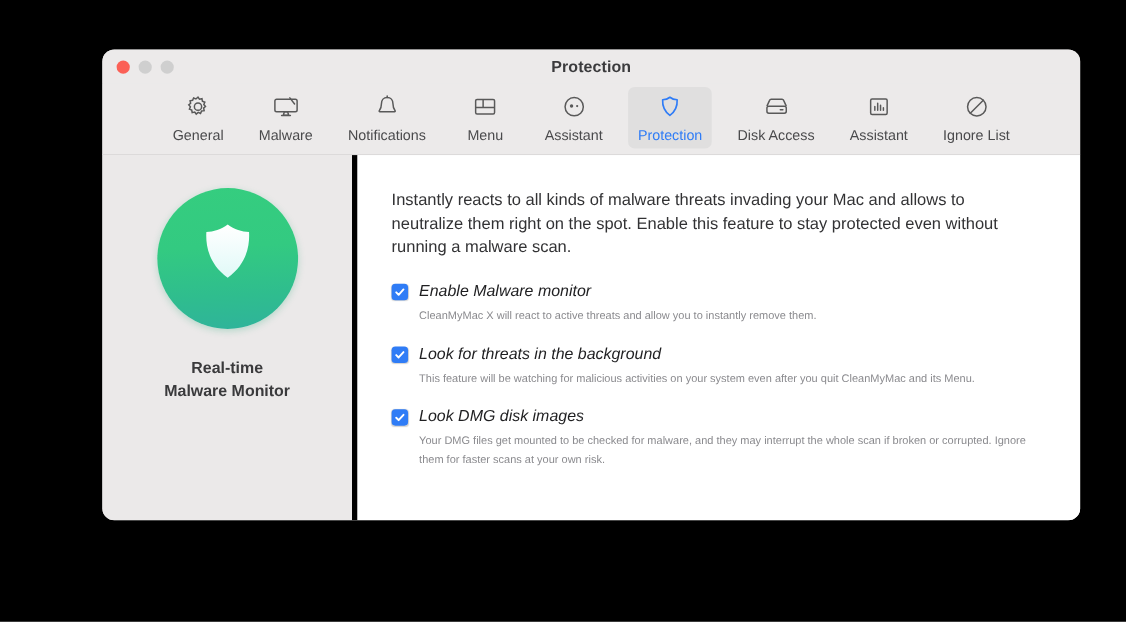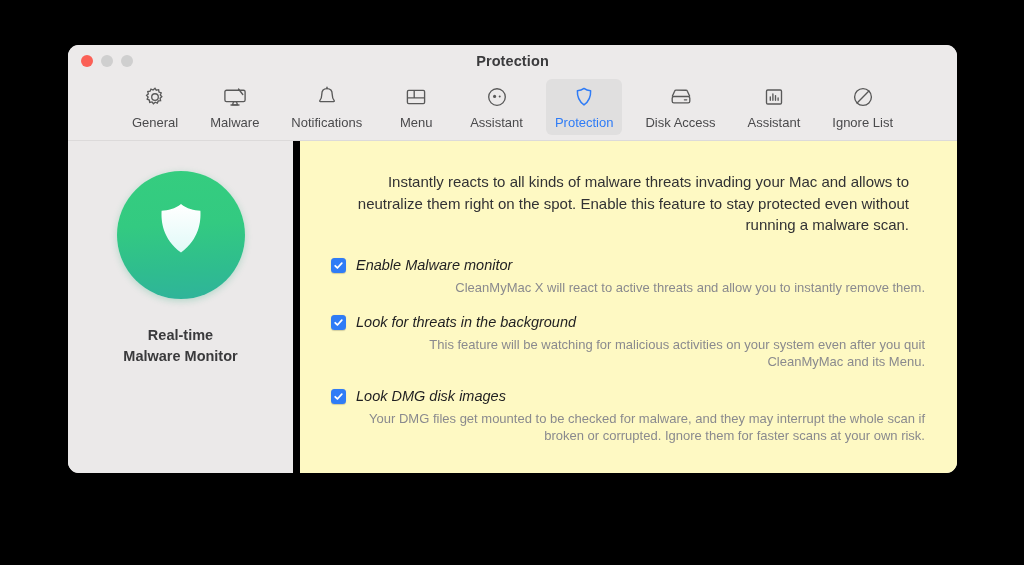--- a/index.html
+++ b/index.html
@@ -2,21 +2,21 @@
 <html><head>
 <meta charset="utf-8">
 <style>
   * { margin:0; padding:0; box-sizing:border-box; }
   html, body {
     width:1024px; height:565px;
     background:#000;
     font-family:"Liberation Sans", sans-serif;
     overflow:hidden;
   }
-  #root { position:relative; width:828px; height:565px; }
+  #root { position:relative; width:828px; height:565px;margin-left:25px; }
 
   
   .window {
     position:absolute; left:68px; top:45px;
     width:889px; height:428px;
     background:#eceaea;
     border-radius:11px;
     box-shadow:0 7px 26px rgba(0,0,0,.55);
     overflow:hidden;
     display:flex; flex-direction:column;
@@ -66,43 +66,42 @@
   }
   .tab.selected .tlabel { color:#2f7cf6; }
   .tab svg { display:block; }
 
   
   .body { flex:1 1 auto; display:flex; min-height:0; }
 
   .sidebar {
     width:232px; flex:0 0 232px;
     background:#ebe9e9;
-    border-right:7px solid #000000;
+    border-right:5px solid #000000;
     display:flex; flex-direction:column; align-items:center;
     padding-top:30px;
   }
   .shield-badge {
     width:128px; height:128px; border-radius:50%;
     background:linear-gradient(177deg,#35cd7f 0%,#33ca81 42%,#2fbd8e 75%,#2fb39b 100%);
     display:flex; align-items:center; justify-content:center;
     box-shadow:0 2px 7px rgba(40,170,120,.28);
   }
   .sidebar-caption {
     margin-top:26px;
     text-align:center;
     font-size:14.5px; font-weight:bold; color:#3a3a3c;
     line-height:21px;
   }
 
   .content {
     flex:1 1 auto;
-    background:#fef9c3;
+    background:#ffffff;
     padding:30px 32px 0 31px;
     overflow:hidden;
-    text-align:right;
   }
   .intro {
     font-size:15px; color:#323234; line-height:21.5px;
     max-width:578px;
     margin-bottom:20px;
   }
 
   .option { margin-bottom:17px; }
   .opt-head { display:flex; align-items:flex-start; gap:10px; }
   .checkbox {
@@ -110,21 +109,21 @@
     border-radius:3.5px;
     background:#2f7cf6;
     margin-top:2px;
     display:flex; align-items:center; justify-content:center;
     box-shadow:0 .5px 1px rgba(0,0,0,.18);
   }
   .checkbox svg { display:block; }
   .opt-title { font-size:14.5px; color:#1f1f21; line-height:18px;font-style:italic; }
   .opt-desc {
     margin-left:25px; margin-top:5px;
-    font-size:13px; color:#8a8a8e; line-height:17px;
+    font-size:10px; color:#8a8a8e; line-height:17px;
     max-width:580px;
   }
 </style>
 </head>
 <body>
 
 <div id="root">
   <div class="window">
 
     <div class="titlebar">

